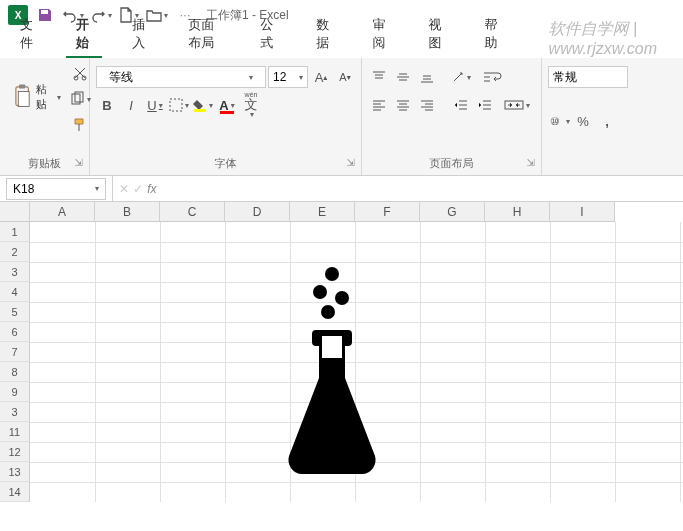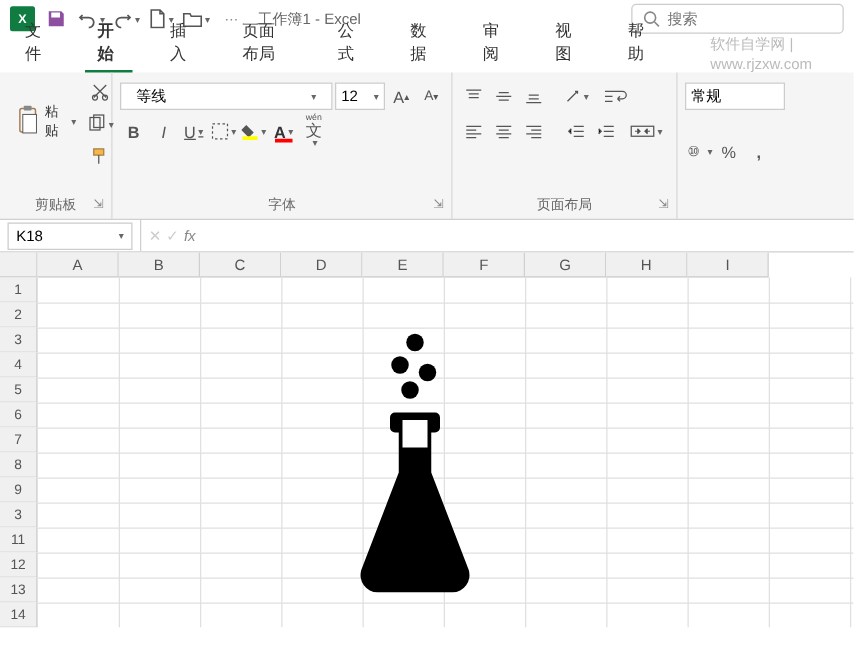--- a/index.html
+++ b/index.html
@@ -9,21 +9,21 @@
 .titlebar .app-icon { width: 20px; height: 20px; background: #107c41; border-radius: 2px; display: flex; align-items: center; justify-content: center; color: #fff; font-weight: bold; font-size: 10px; margin-right: 4px; }
 .titlebar .qat { display: flex; align-items: center; gap: 2px; }
 .titlebar .qat-btn { width: 26px; height: 26px; display: flex; align-items: center; justify-content: center; color: #555; border-radius: 3px; }
 .titlebar .title { margin-left: 8px; color: #666; font-size: 12px; }
 .titlebar .search { margin-left: auto; display: flex; align-items: center; background: #fff; border: 1px solid #ccc; border-radius: 4px; height: 24px; padding: 0 8px; width: 170px; }
 .titlebar .search input { border: none; outline: none; font-size: 12px; width: 130px; margin-left: 6px; color: #666; }
 
 .tabs { height: 28px; display: flex; align-items: flex-end; padding: 0 10px; gap: 20px; background: #fff; }
 .tabs .tab { padding: 4px 10px; font-size: 13px; color: #333; cursor: pointer; border-bottom: 2px solid transparent; }
 .tabs .tab.active { border-bottom: 2px solid #107c41; font-weight: 600; }
-.tabs .watermark { margin-left: 18px; color: #bbb; font-size: 12px; }
+.tabs .watermark { margin-left: 18px; color: #bbb; font-size: 16px; font-style: italic; }
 
 .ribbon { height: 118px; background: #f5f5f5; border-bottom: 1px solid #d0d0d0; display: flex; }
 .group { border-right: 1px solid #d8d8d8; padding: 4px 6px 2px 6px; display: flex; flex-direction: column; }
 .group-body { flex: 1; display: flex; align-items: flex-start; gap: 2px; }
 .group-label { text-align: center; font-size: 11px; color: #666; padding: 2px 0; position: relative; }
 .group-label .launcher { position: absolute; right: 0; top: 3px; font-size: 10px; color: #888; }
 
 .big-btn { display: flex; flex-direction: row; align-items: center; justify-content: center; padding: 4px 6px; gap: 2px; font-size: 11px; color: #333; height: 70px; }
 .col { display: flex; flex-direction: column; gap: 4px; }
 .small-btn { width: 22px; height: 22px; display: flex; align-items: center; justify-content: center; color: #555; font-size: 13px; }
@@ -87,27 +87,20 @@
       <svg width="16" height="14" viewBox="0 0 16 14">
           <path fill="none" stroke="#555" stroke-width="1.3" d="M1 3h5l1 2h8v8H1V3z"></path>
         </svg>
         <span class="dd">▾</span>
     </div>
     <div class="qat-btn">
         <span style="font-size:11px;color:#888">⋯</span>
       </div>
   </div>
   <div class="title">工作簿1 - Excel</div>
-  <div class="search">
-    <svg width="14" height="14" viewBox="0 0 16 16">
-        <circle cx="7" cy="7" r="5" fill="none" stroke="#888" stroke-width="1.5"></circle>
-        <path stroke="#888" stroke-width="1.5" d="M11 11l4 4"></path>
-      </svg>
-    <input placeholder="搜索" style="">
-  </div>
 </div>
 
 <div class="tabs">
   <div class="tab">文件</div>
   <div class="tab active">开始</div>
   <div class="tab">插入</div>
   <div class="tab">页面布局</div>
   <div class="tab">公式</div>
   <div class="tab">数据</div>
   <div class="tab">审阅</div>

